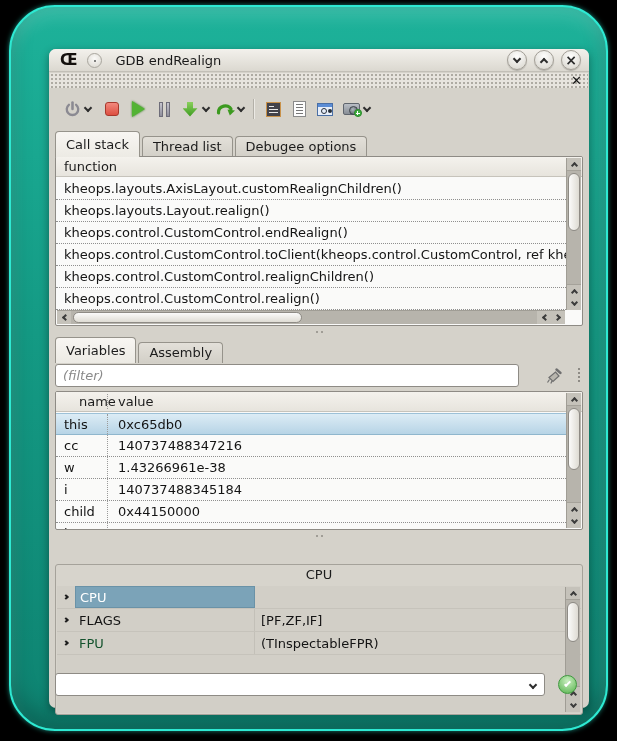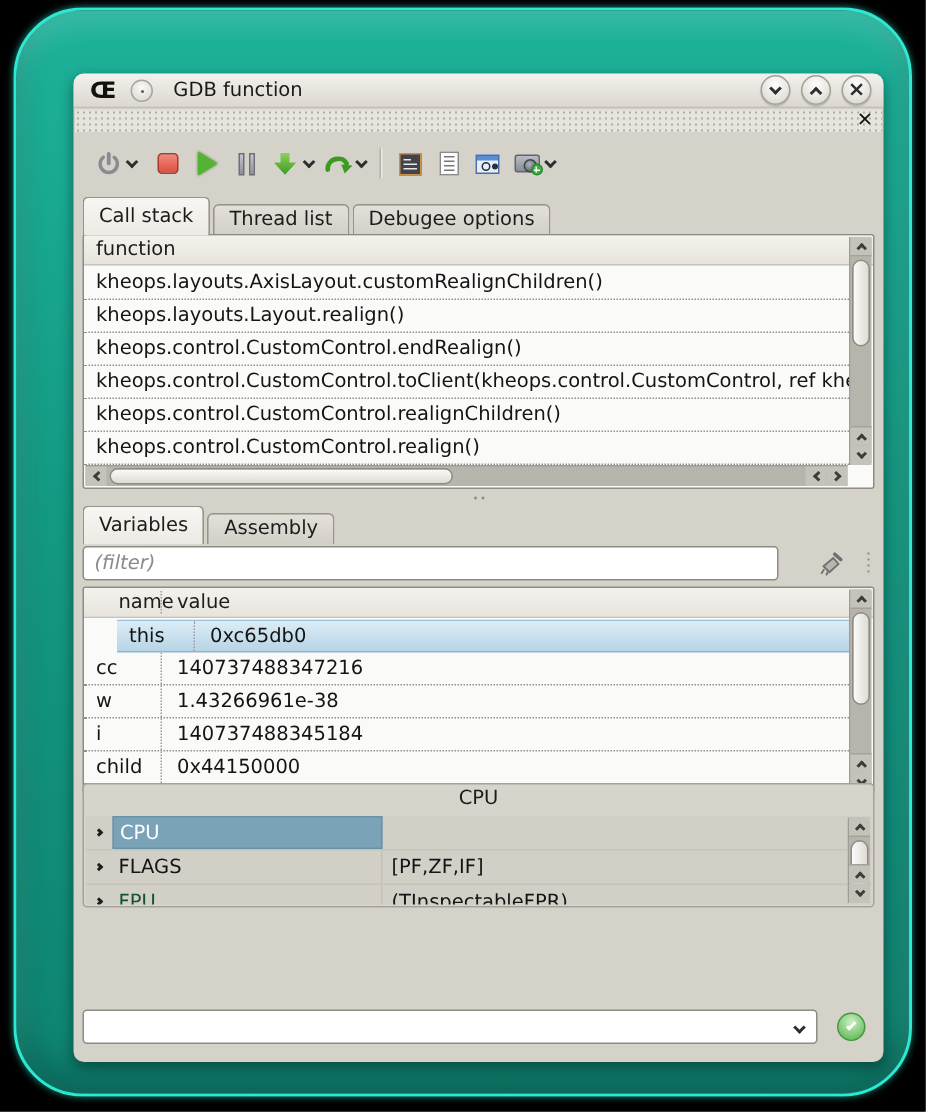--- a/index.html
+++ b/index.html
@@ -105,21 +105,21 @@
   .lhead { height:20px; background:linear-gradient(180deg,#f4f2ed,#e7e4dd);
            border-bottom:1px solid #c6c3bb; font-size:13px; color:#1c1c1c;
            display:flex; align-items:center; }
   .rows { position:absolute; left:0; right:16px; overflow:hidden; }
   .row { height:22px; line-height:21px; font-size:13px; color:#141414;
          border-bottom:1px dotted #8f8f8f; white-space:nowrap; overflow:hidden; display:flex; }
   .cs-row .cell { padding-left:8px; }
   .var-row .vname { width:52px; padding-left:8px; border-right:1px dotted #9a9a9a; flex:none; }
   .var-row .vval { padding-left:10px; }
   .var-row.selected { background:linear-gradient(180deg,#dcecf5,#b7d4e6);
-         border-top:1px solid #9dc1d7; border-bottom:1px solid #8fb6cd; height:22px;margin-left:22px; }
+         border-top:1px solid #9dc1d7; border-bottom:1px solid #8fb6cd; height:22px; }
   .var-row.partial { height:10px; }
 
   
   .vscroll { position:absolute; top:1px; bottom:1px; right:1px; width:15px;
              background:#b7b4ac; border-left:1px solid #a09d95; border-radius:0 2px 2px 0; }
   .vthumb { position:absolute; left:1px; right:1px; border-radius:7px;
             background:linear-gradient(90deg,#fbfbfa,#dedbd3); border:1px solid #8e8b85; }
   .stepper { position:absolute; left:0; right:0; height:13px; display:flex;
              align-items:center; justify-content:center; background:#c5c2ba; }
   .stepper.top { top:0; border-bottom:1px solid #a5a29a; }
@@ -183,21 +183,21 @@
 </style>
 </head>
 <body>
 
 <div class="frame">
   <div class="window">
 
     <div class="titlebar">
       <span class="applogo">Œ</span>
       <span class="roundbtn"></span>
-      <span class="wtitle">GDB function</span>
+      <span class="wtitle">GDB endRealign</span>
       <span class="titlebtns">
         <span class="tbtn">
             <i class="chv d" style="margin-top:-2px"></i>
           </span>
         <span class="tbtn">
             <i class="chv u" style="margin-top:3px"></i>
           </span>
         <span class="tbtn">
             <span class="x">×</span>
           </span>
@@ -407,21 +407,21 @@
             <i class="chv sm d" style="margin-top:-2px"></i>
           </div>
       </div>
     </div>
 
     <div class="splitter" style="top:482px;">
         <i></i>
         <i></i>
       </div>
 
-    <div class="cpubox" style="top:473px; height:83px;">
+    <div class="cpubox" style="top:515px; height:151px;">
       <div class="cputitle">CPU</div>
       <div class="cputree">
         <div>
 
             <div class="cpu-row selected editing">
               <span class="tw">
                 <i class="chv"></i>
               </span>
               <span class="cname">CPU</span>
             </div>

